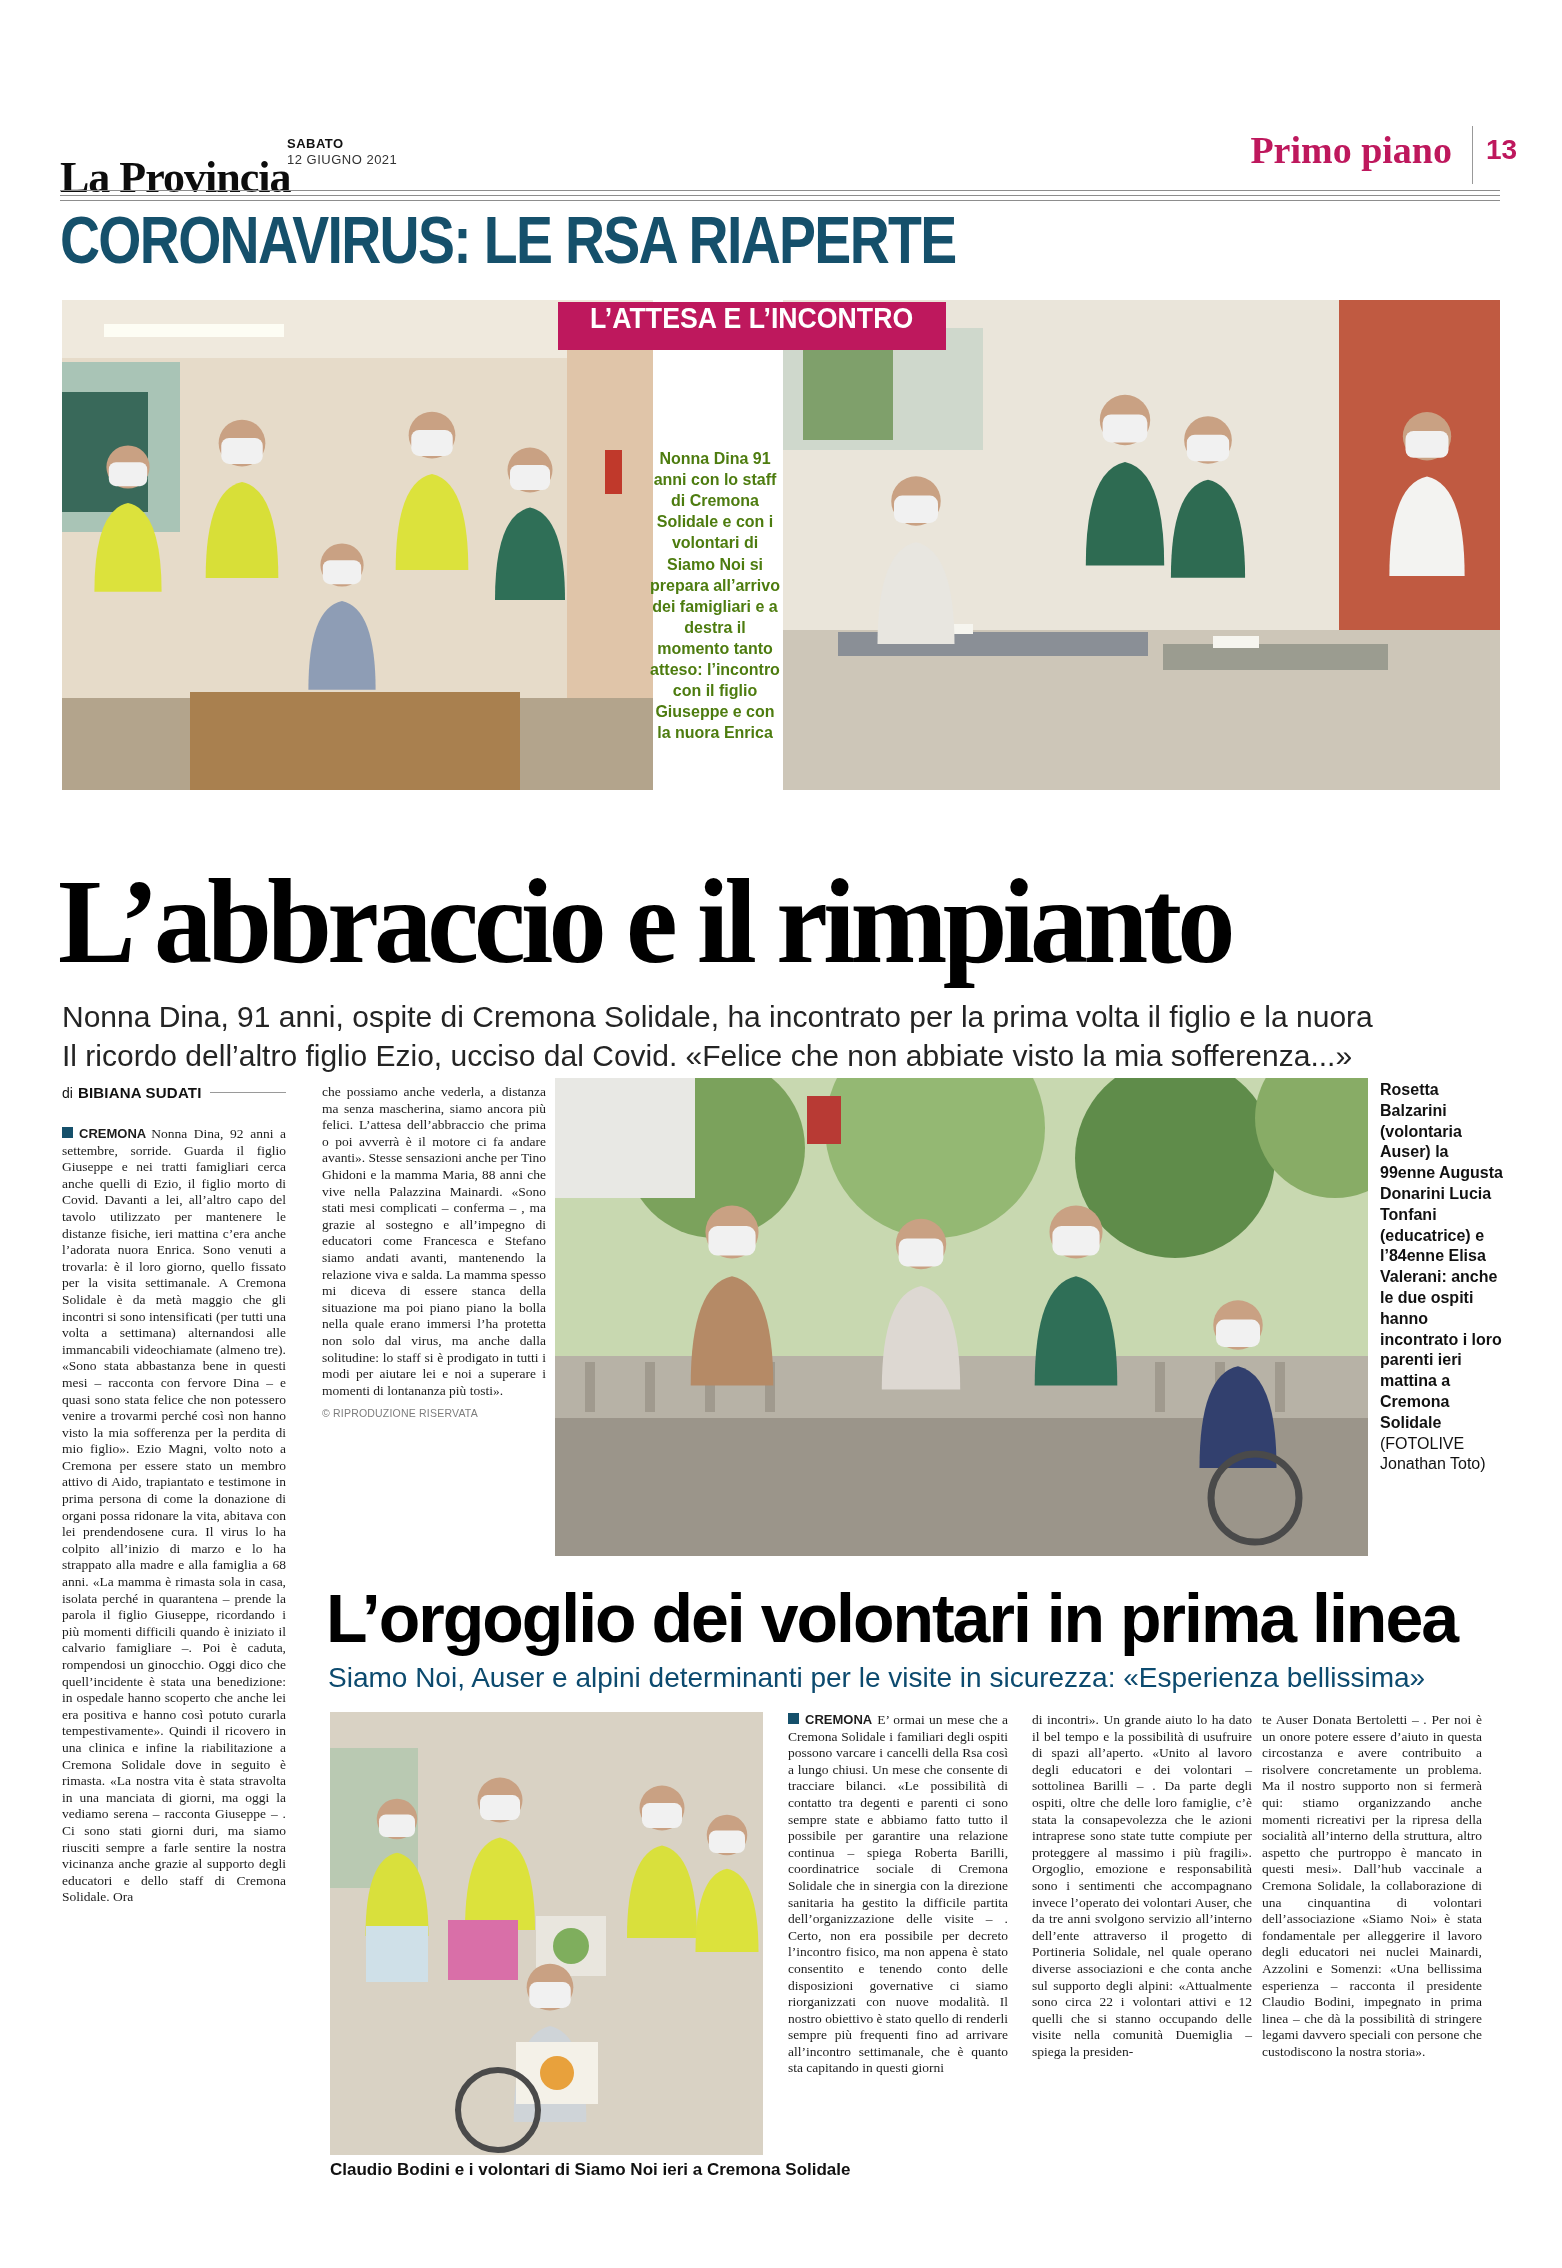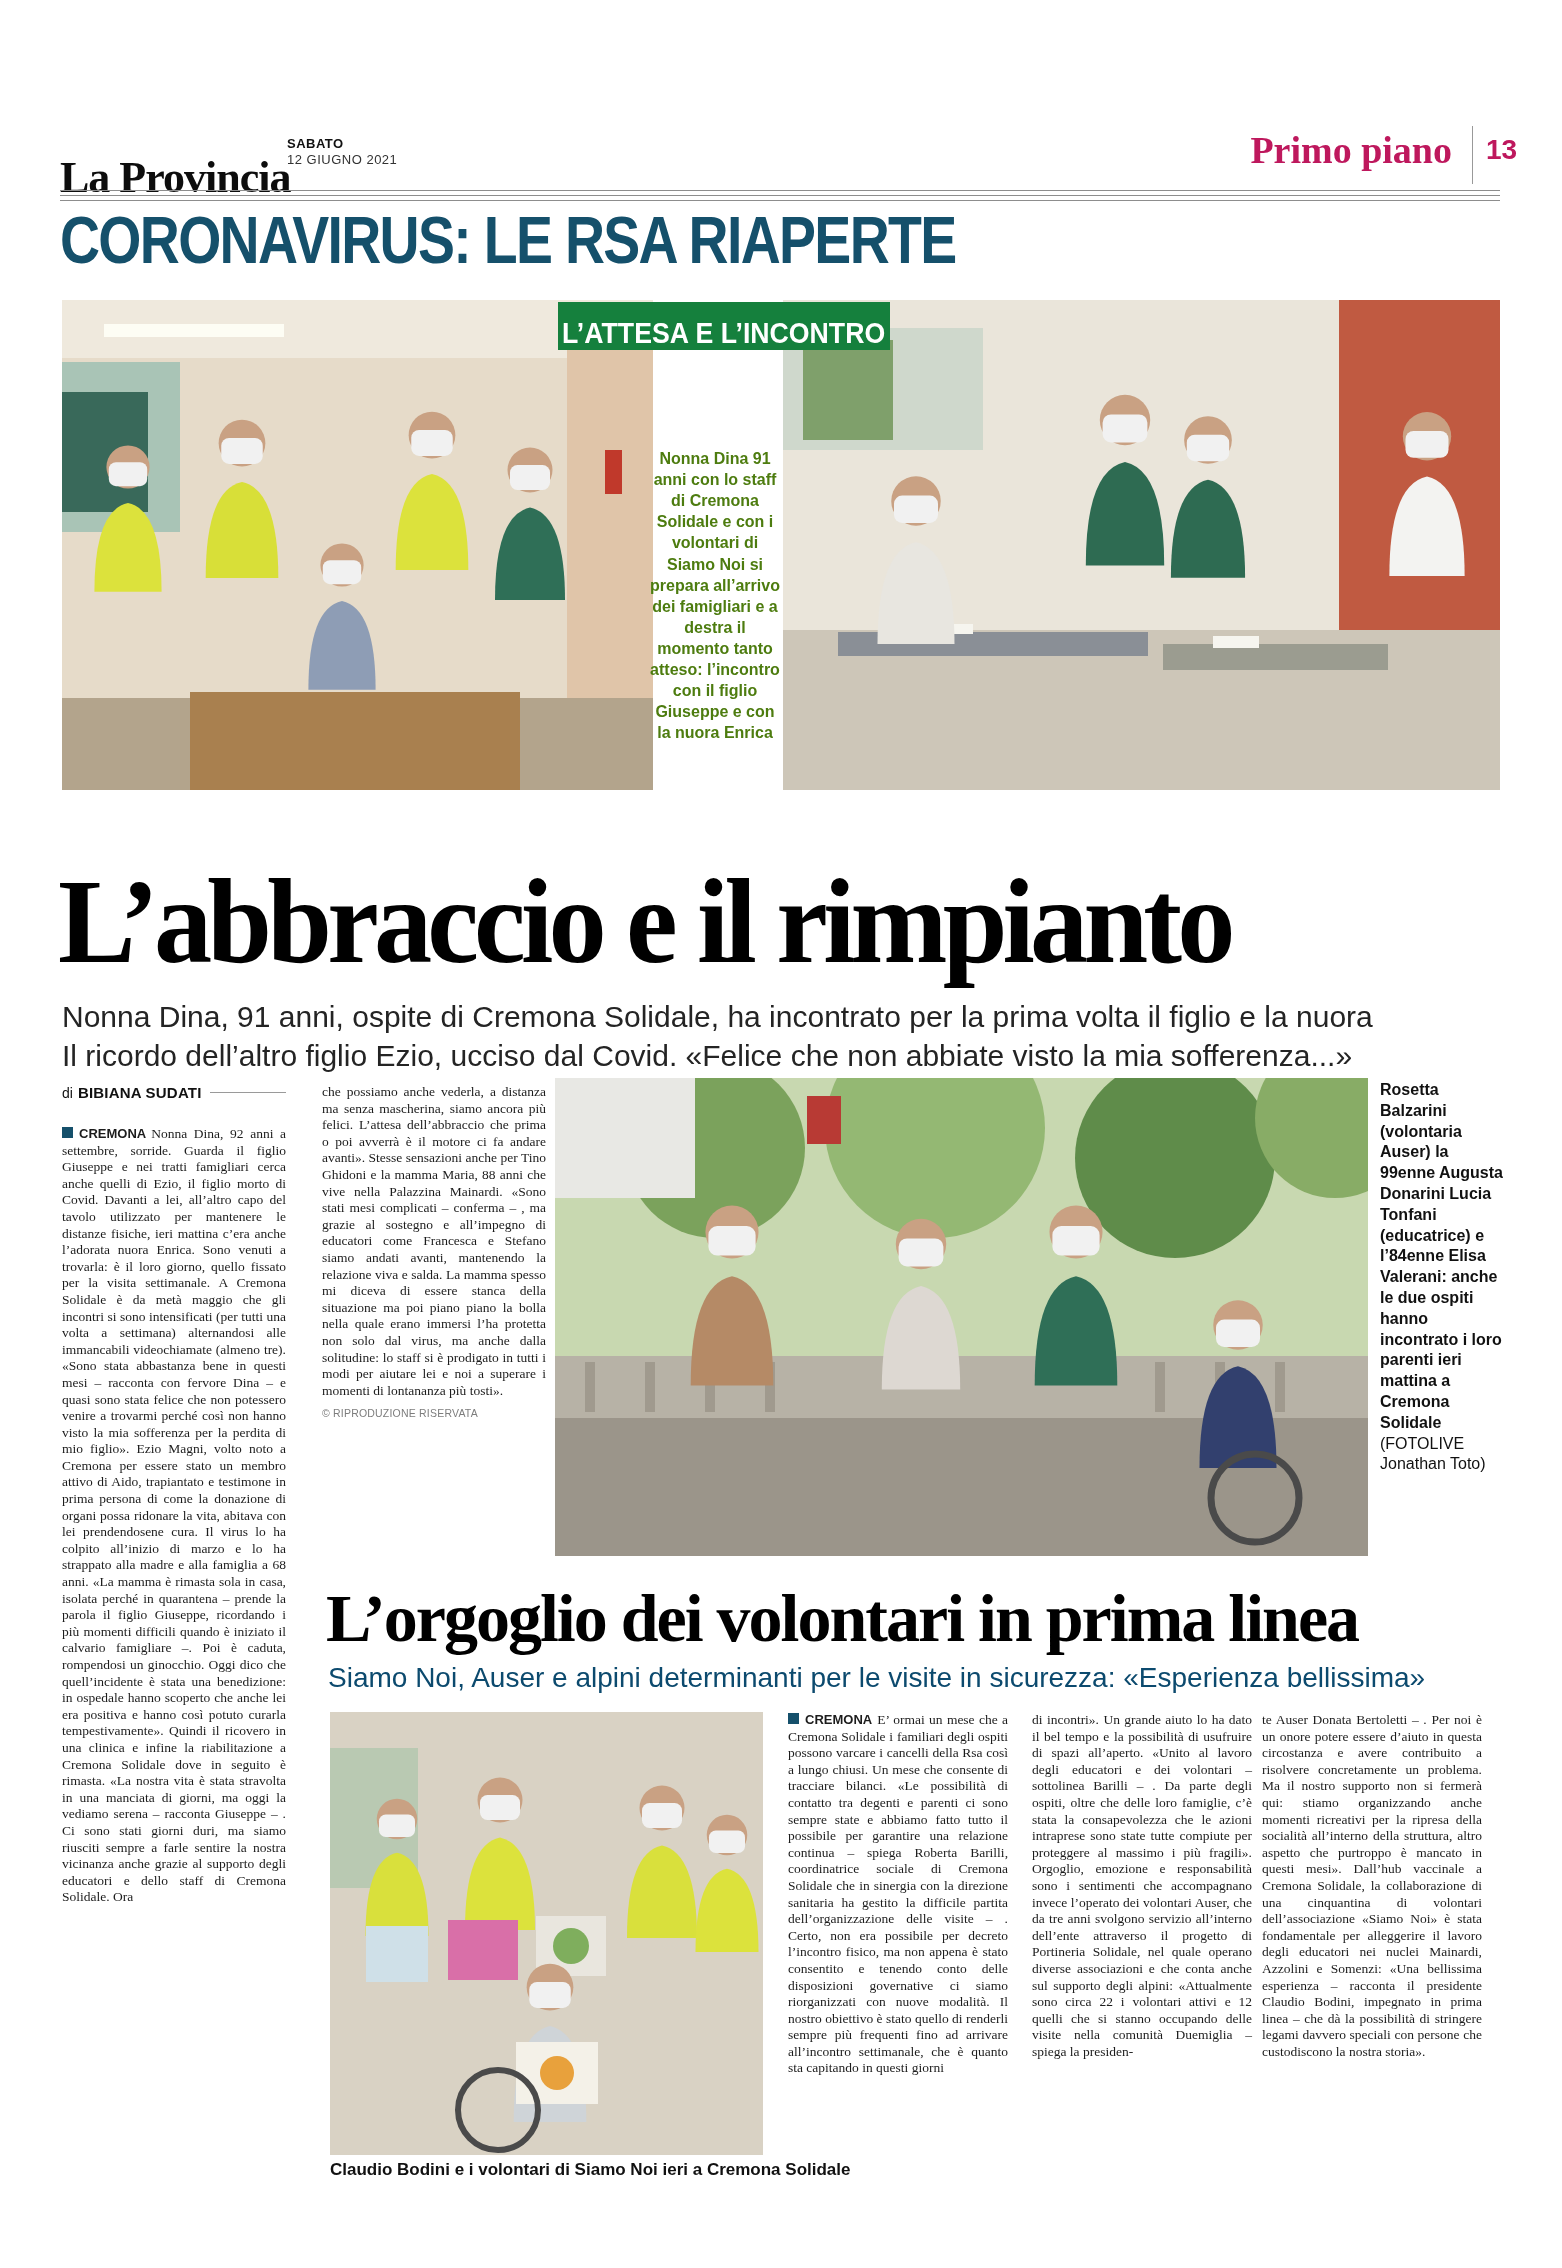--- a/index.html
+++ b/index.html
@@ -14,21 +14,21 @@
   .section{right:110px;top:128px;font-family:"Liberation Serif",serif;font-weight:bold;font-size:38px;color:#be185d;}
   .head-div{left:1472px;top:126px;width:1px;height:58px;background:#999;}
   .pagenum{left:1486px;top:134px;font-weight:bold;font-size:28px;color:#be185d;}
   .triple-rule{left:60px;top:190px;width:1440px;height:11px;
     background:linear-gradient(#8d8d8d 0 1px,transparent 1px 5px,#8d8d8d 5px 6px,transparent 6px 10px,#8d8d8d 10px 11px);}
 
   
   .h1{left:60px;top:202px;font-size:66px;font-weight:bold;color:#15506b;letter-spacing:-2px;transform:scaleX(.84);transform-origin:left top;white-space:nowrap;}
 
   
-  .kicker{left:558px;top:302px;width:332px;height:48px;background:#15803d;display:flex;align-items:flex-end;justify-content:center;z-index:3;}
+  .kicker{left:558px;top:302px;width:388px;height:48px;background:#be185d;display:flex;align-items:flex-start;justify-content:center;z-index:3;}
   .kicker span{color:#fff;font-weight:bold;font-size:29px;letter-spacing:0;transform:scaleX(.92);white-space:nowrap;}
 
   
   svg.ph{position:absolute;display:block;}
 
   
   .cap-top{left:650px;top:448px;width:130px;text-align:center;font-weight:bold;font-size:16px;line-height:1.32;color:#4d7c0f;}
   .cap-right{left:1380px;top:1080px;width:124px;font-weight:bold;font-size:16px;line-height:1.3;color:#111;}
   .cap-right .credit{font-weight:normal;}
   .cap-photo4{left:330px;top:2160px;font-weight:bold;font-size:17px;color:#111;white-space:nowrap;}
@@ -42,21 +42,21 @@
   .byline .rule{flex:1;height:1px;background:#9a9a9a;margin-left:8px;}
 
   .bodytext{font-family:"Liberation Serif",serif;font-size:13.5px;line-height:16.6px;text-align:justify;color:#1c1c1c;}
   .colA1{left:62px;top:1126px;width:224px;}
   .colA2{left:322px;top:1084px;width:224px;}
   .dl-sq{display:inline-block;width:11px;height:11px;background:#15506b;margin-right:6px;}
   .dl{font-family:"Liberation Sans",sans-serif;font-weight:bold;font-size:13px;margin-right:5px;}
   .copyright{display:block;margin-top:6px;font-family:"Liberation Sans",sans-serif;font-size:10.5px;color:#7d7d7d;text-align:left;letter-spacing:.2px;}
 
   
-  .h3{left:326px;top:1584px;font-family:Liberation Serif, serif;font-weight:bold;font-size:68px;line-height:1;letter-spacing:-2px;color:#000;white-space:nowrap;}
+  .h3{left:326px;top:1584px;font-family:Liberation Sans, sans-serif;font-weight:bold;font-size:68px;line-height:1;letter-spacing:-2px;color:#000;white-space:nowrap;}
   .subhead{left:328px;top:1662px;font-size:28px;color:#0c4a6e;white-space:nowrap;text-align:right;}
   .colB1{left:788px;top:1712px;width:220px;}
   .colB2{left:1032px;top:1712px;width:220px;}
   .colB3{left:1262px;top:1712px;width:220px;}
 </style>
 </head>
 <body>
 
 <svg width="0" height="0" style="position:absolute" aria-hidden="true">
   <defs>

